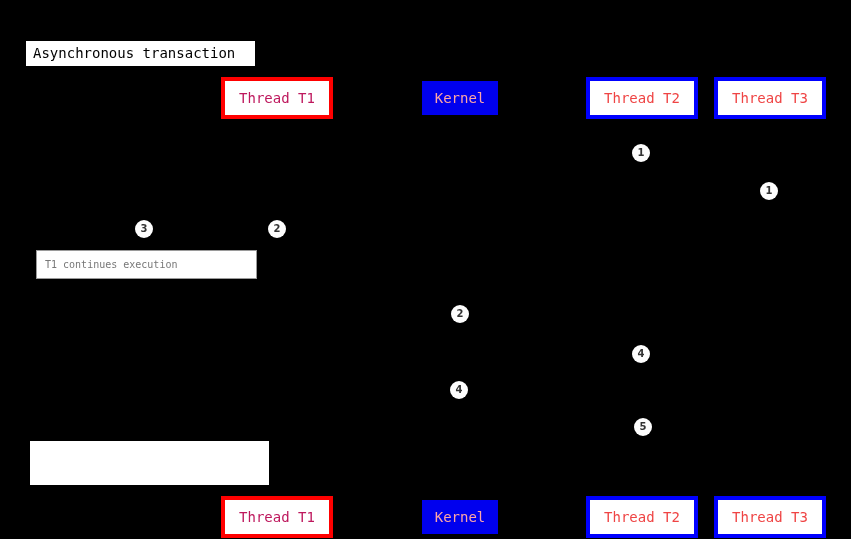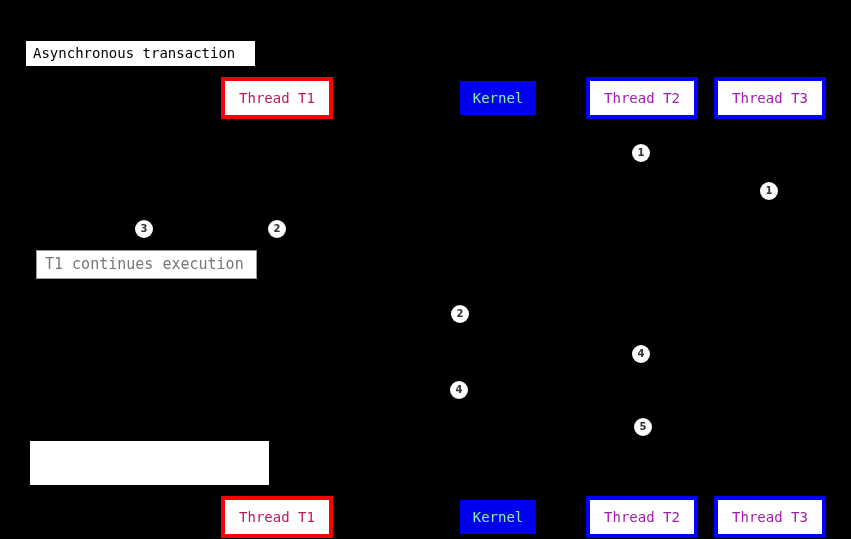--- a/index.html
+++ b/index.html
@@ -37,27 +37,26 @@
     line-height:1;
   }
   .pbox.red{
     background:#ffffff;
     border:4px solid #ff0000;
     color:#be185d;
   }
   .pbox.blue{
     background:#ffffff;
     border:4px solid #0000ff;
-    color:#a21caf;
+    color:#ef4444;
   }
   .pbox.kernel{
     background:#0000ee;
     border:none;
-    color:#86efac;
-    margin-left:38px;
+    color:#fca5a5;
   }
 
   
   .lifeline{
     position:absolute;
     width:1px;
     background:#000000;
   }
   
   .stub{
@@ -82,21 +81,21 @@
     font-family:"DejaVu Sans", sans-serif;
   }
 
   
   .note{
     position:absolute;
     background:#ffffff;
     border:1px solid #9a9a9a;
     box-sizing:border-box;
     color:#777777;
-    font-size:15px;
+    font-size:10px;
     line-height:1;
     display:flex;
     align-items:center;
     padding-left:8px;
     white-space:nowrap;
   }
   .blankbox{
     position:absolute;
     background:#ffffff;
     box-sizing:border-box;

